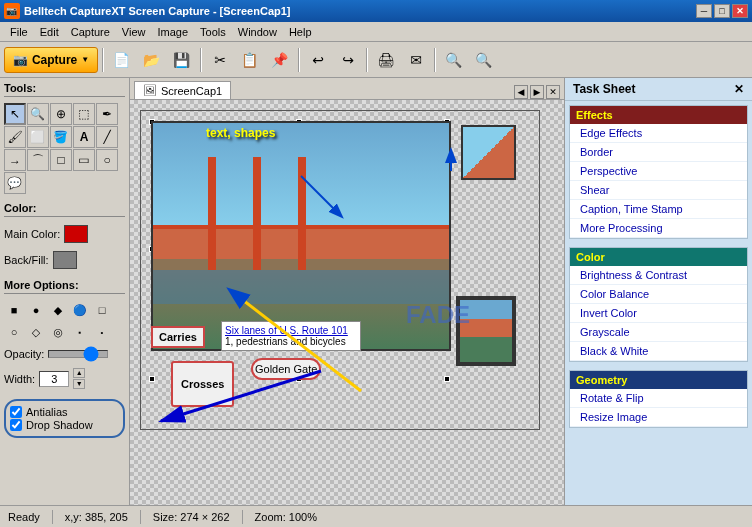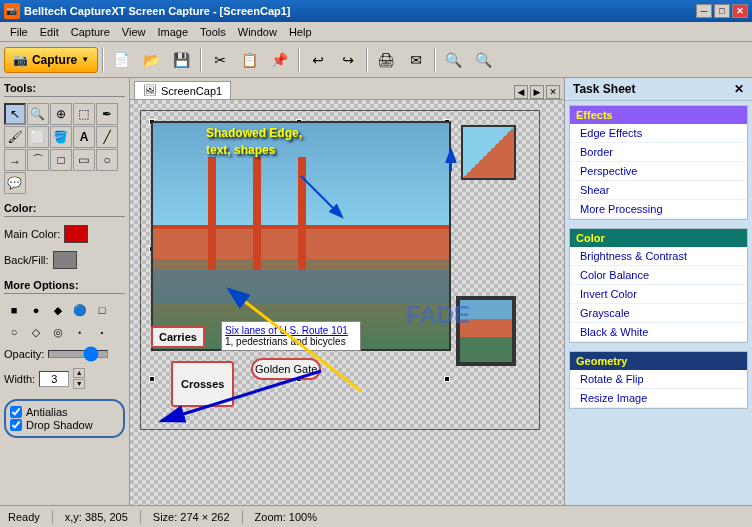--- a/index.html
+++ b/index.html
@@ -315,21 +315,21 @@
       justify-content: space-between;
     }
     .task-panel-close { cursor: pointer; font-size: 12px; }
 
     .task-section {
       margin: 4px;
       background: white;
       border: 1px solid #aac0d0;
     }
     .task-section-header {
-      background: #8b5cf6;
+      background: #7f1d1d;
       color: #ffff00;
       font-weight: bold;
       font-size: 11px;
       padding: 3px 6px;
     }
     .task-item {
       padding: 3px 10px;
       font-size: 11px;
       cursor: pointer;
       color: #0000aa;
@@ -530,21 +530,20 @@
           <div style="position:absolute;top:15%;left:145px;width:8px;height:55%;background:#cc4422;"></div>
 
           <div style="position:absolute;top:45%;left:0;right:0;height:4px;background:#cc4422;"></div>
 
           <div style="position:absolute;bottom:0;left:0;right:0;height:35%;background:linear-gradient(180deg,#8B7355,#4a7c59);"></div>
 
           <div style="position:absolute;bottom:20%;left:0;right:0;height:15%;background:#4a7c9a;opacity:0.6;"></div>
         </div>
 
         <div style="position:absolute;top:14px;left:65px;color:#ffff00;font-size:12px;font-weight:bold;text-shadow:2px 2px 3px #000;line-height:1.4;z-index:10;">
-          <div>Shadowed Edge,</div>
           <div>text, shapes</div>
         </div>
 
         <svg class="arrow-svg" style="position:absolute;top:0;left:0;width:400px;height:320px;pointer-events:none;z-index:11;">
 
           <defs>
             <marker id="ah" markerWidth="8" markerHeight="8" refX="6" refY="3" orient="auto">
               <path d="M0,0 L0,6 L8,3 z" fill="#0044cc"></path>
             </marker>
           </defs>
@@ -598,20 +597,21 @@
       <span>Task Sheet</span>
       <span class="task-panel-close">✕</span>
     </div>
 
     <div class="task-section">
       <div class="task-section-header">Effects</div>
       <a class="task-item">Edge Effects</a>
       <a class="task-item">Border</a>
       <a class="task-item">Perspective</a>
       <a class="task-item">Shear</a>
+      <a class="task-item">Caption, Time Stamp</a>
       <a class="task-item">More Processing</a>
     </div>
 
     <div class="task-section2">
       <div class="task-section-header2">Color</div>
       <a class="task-item">Brightness &amp; Contrast</a>
       <a class="task-item">Color Balance</a>
       <a class="task-item">Invert Color</a>
       <a class="task-item">Grayscale</a>
       <a class="task-item">Black &amp; White</a>

